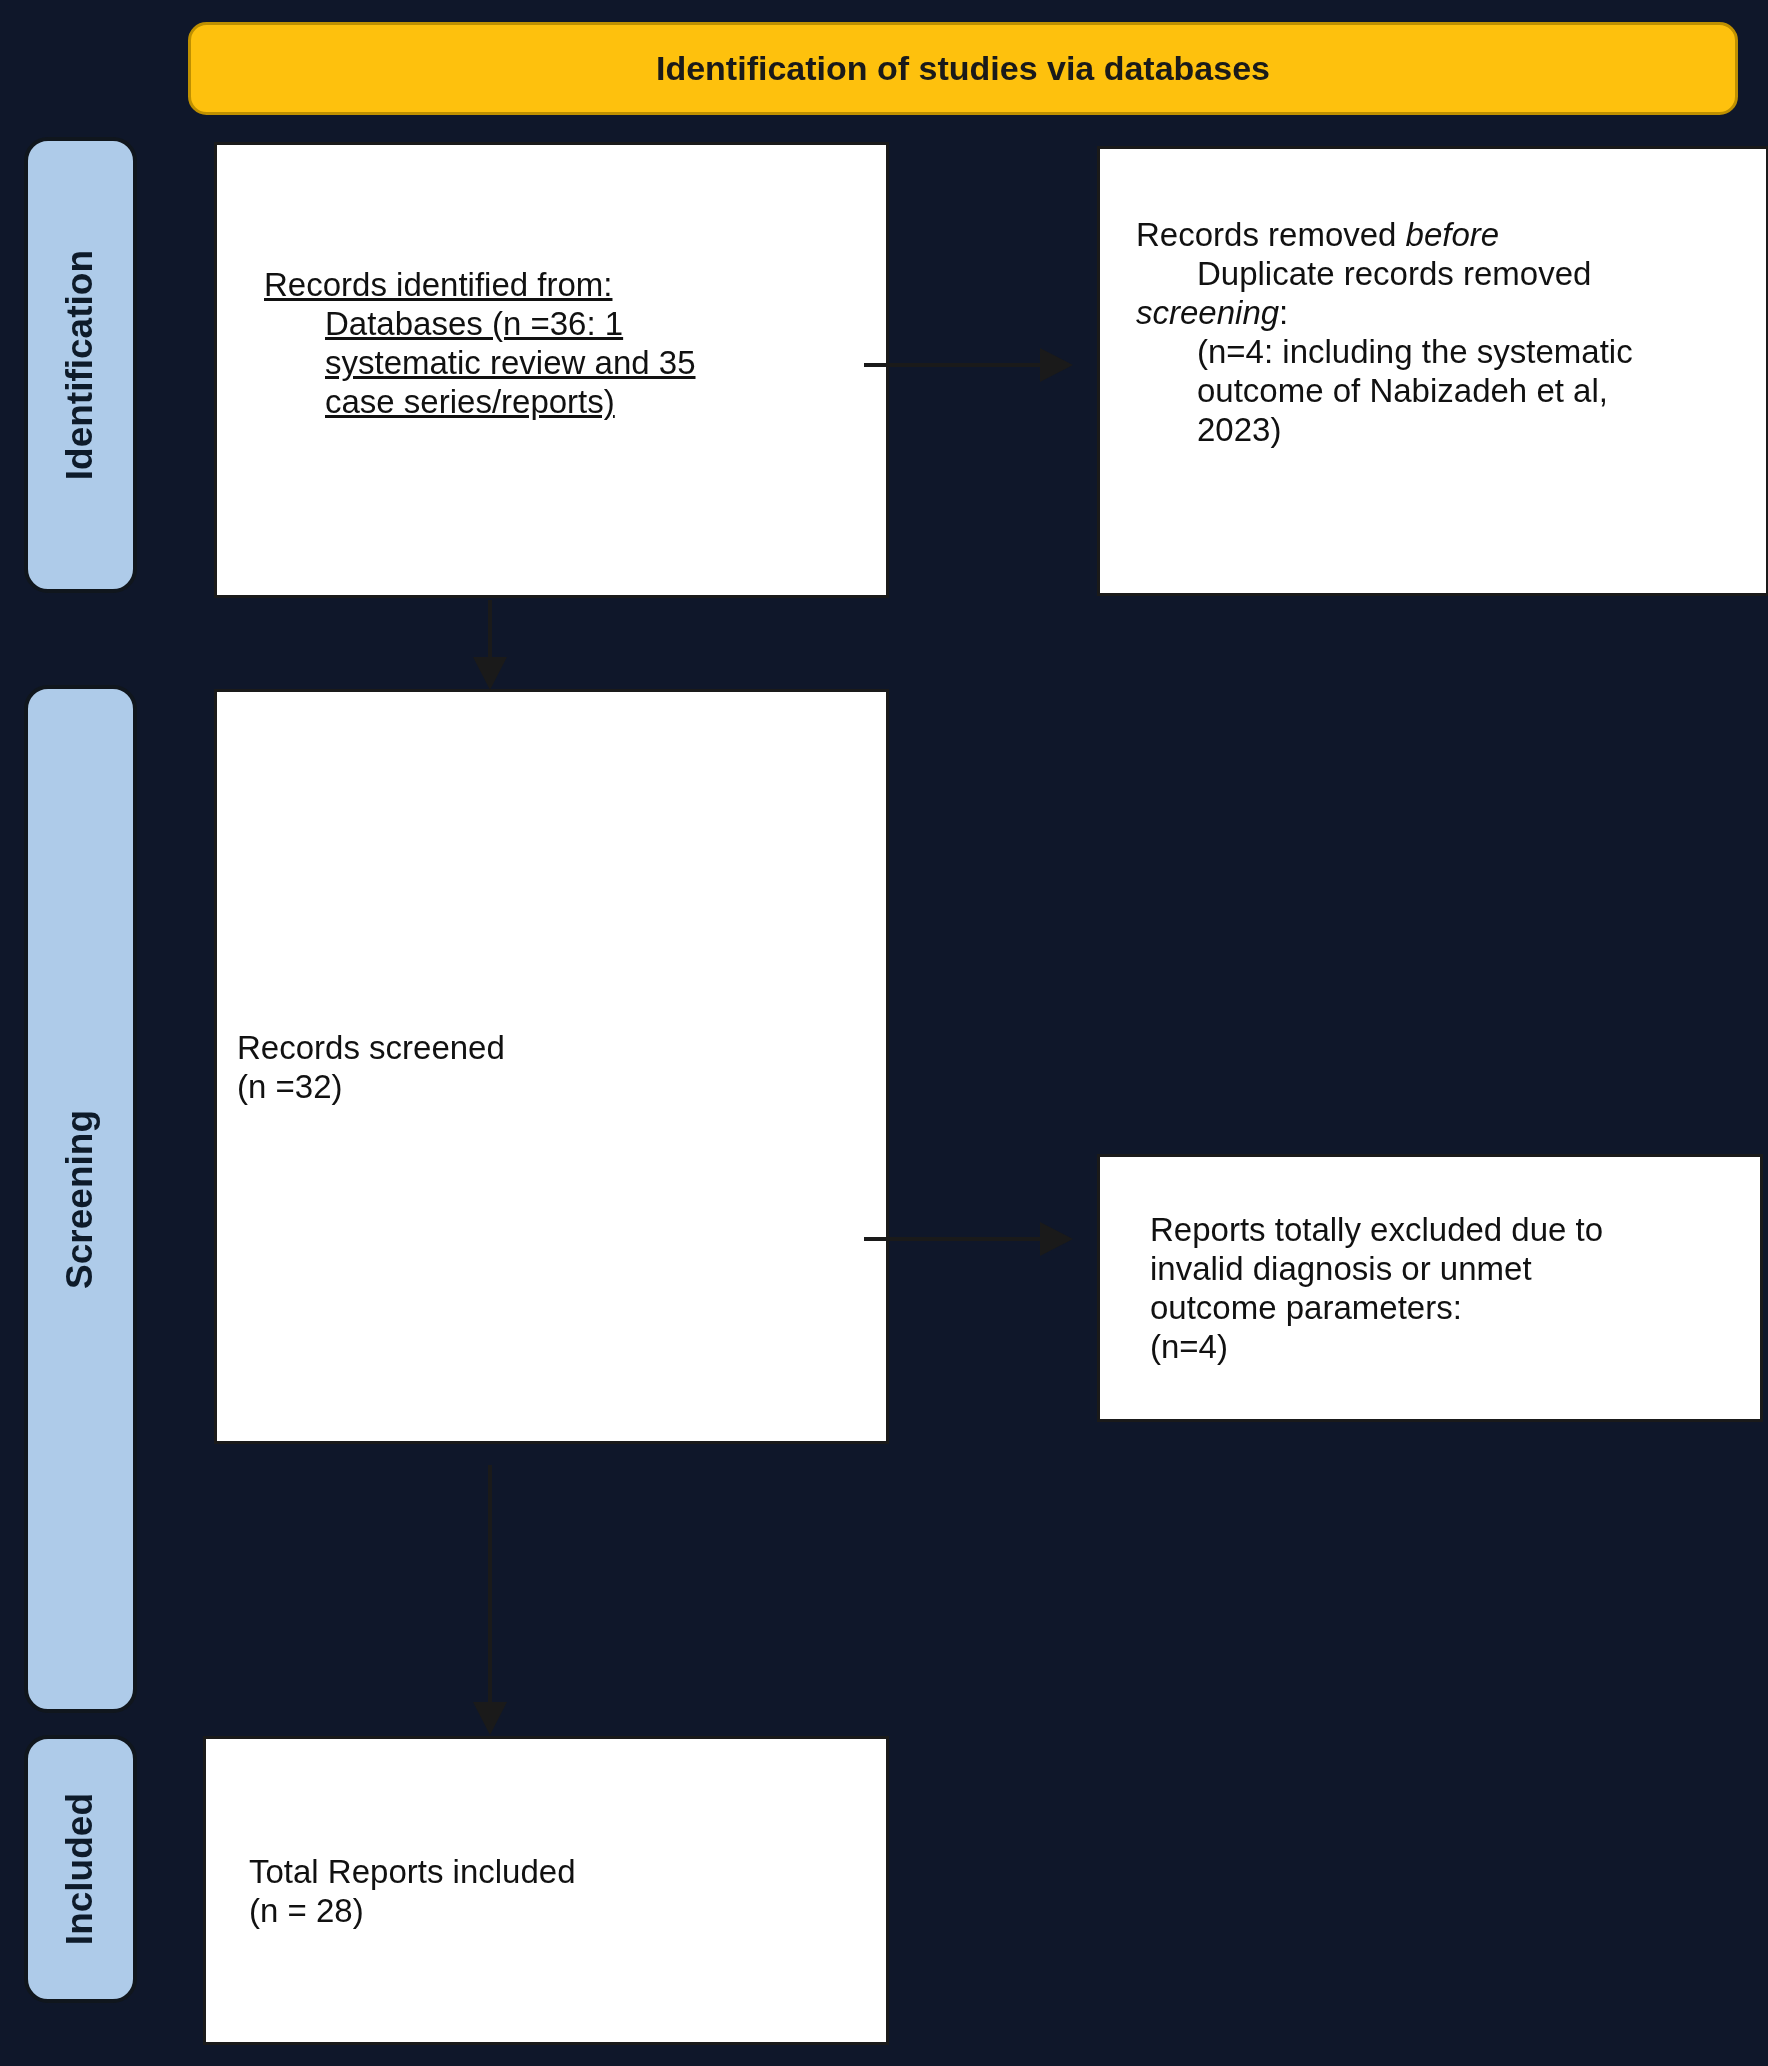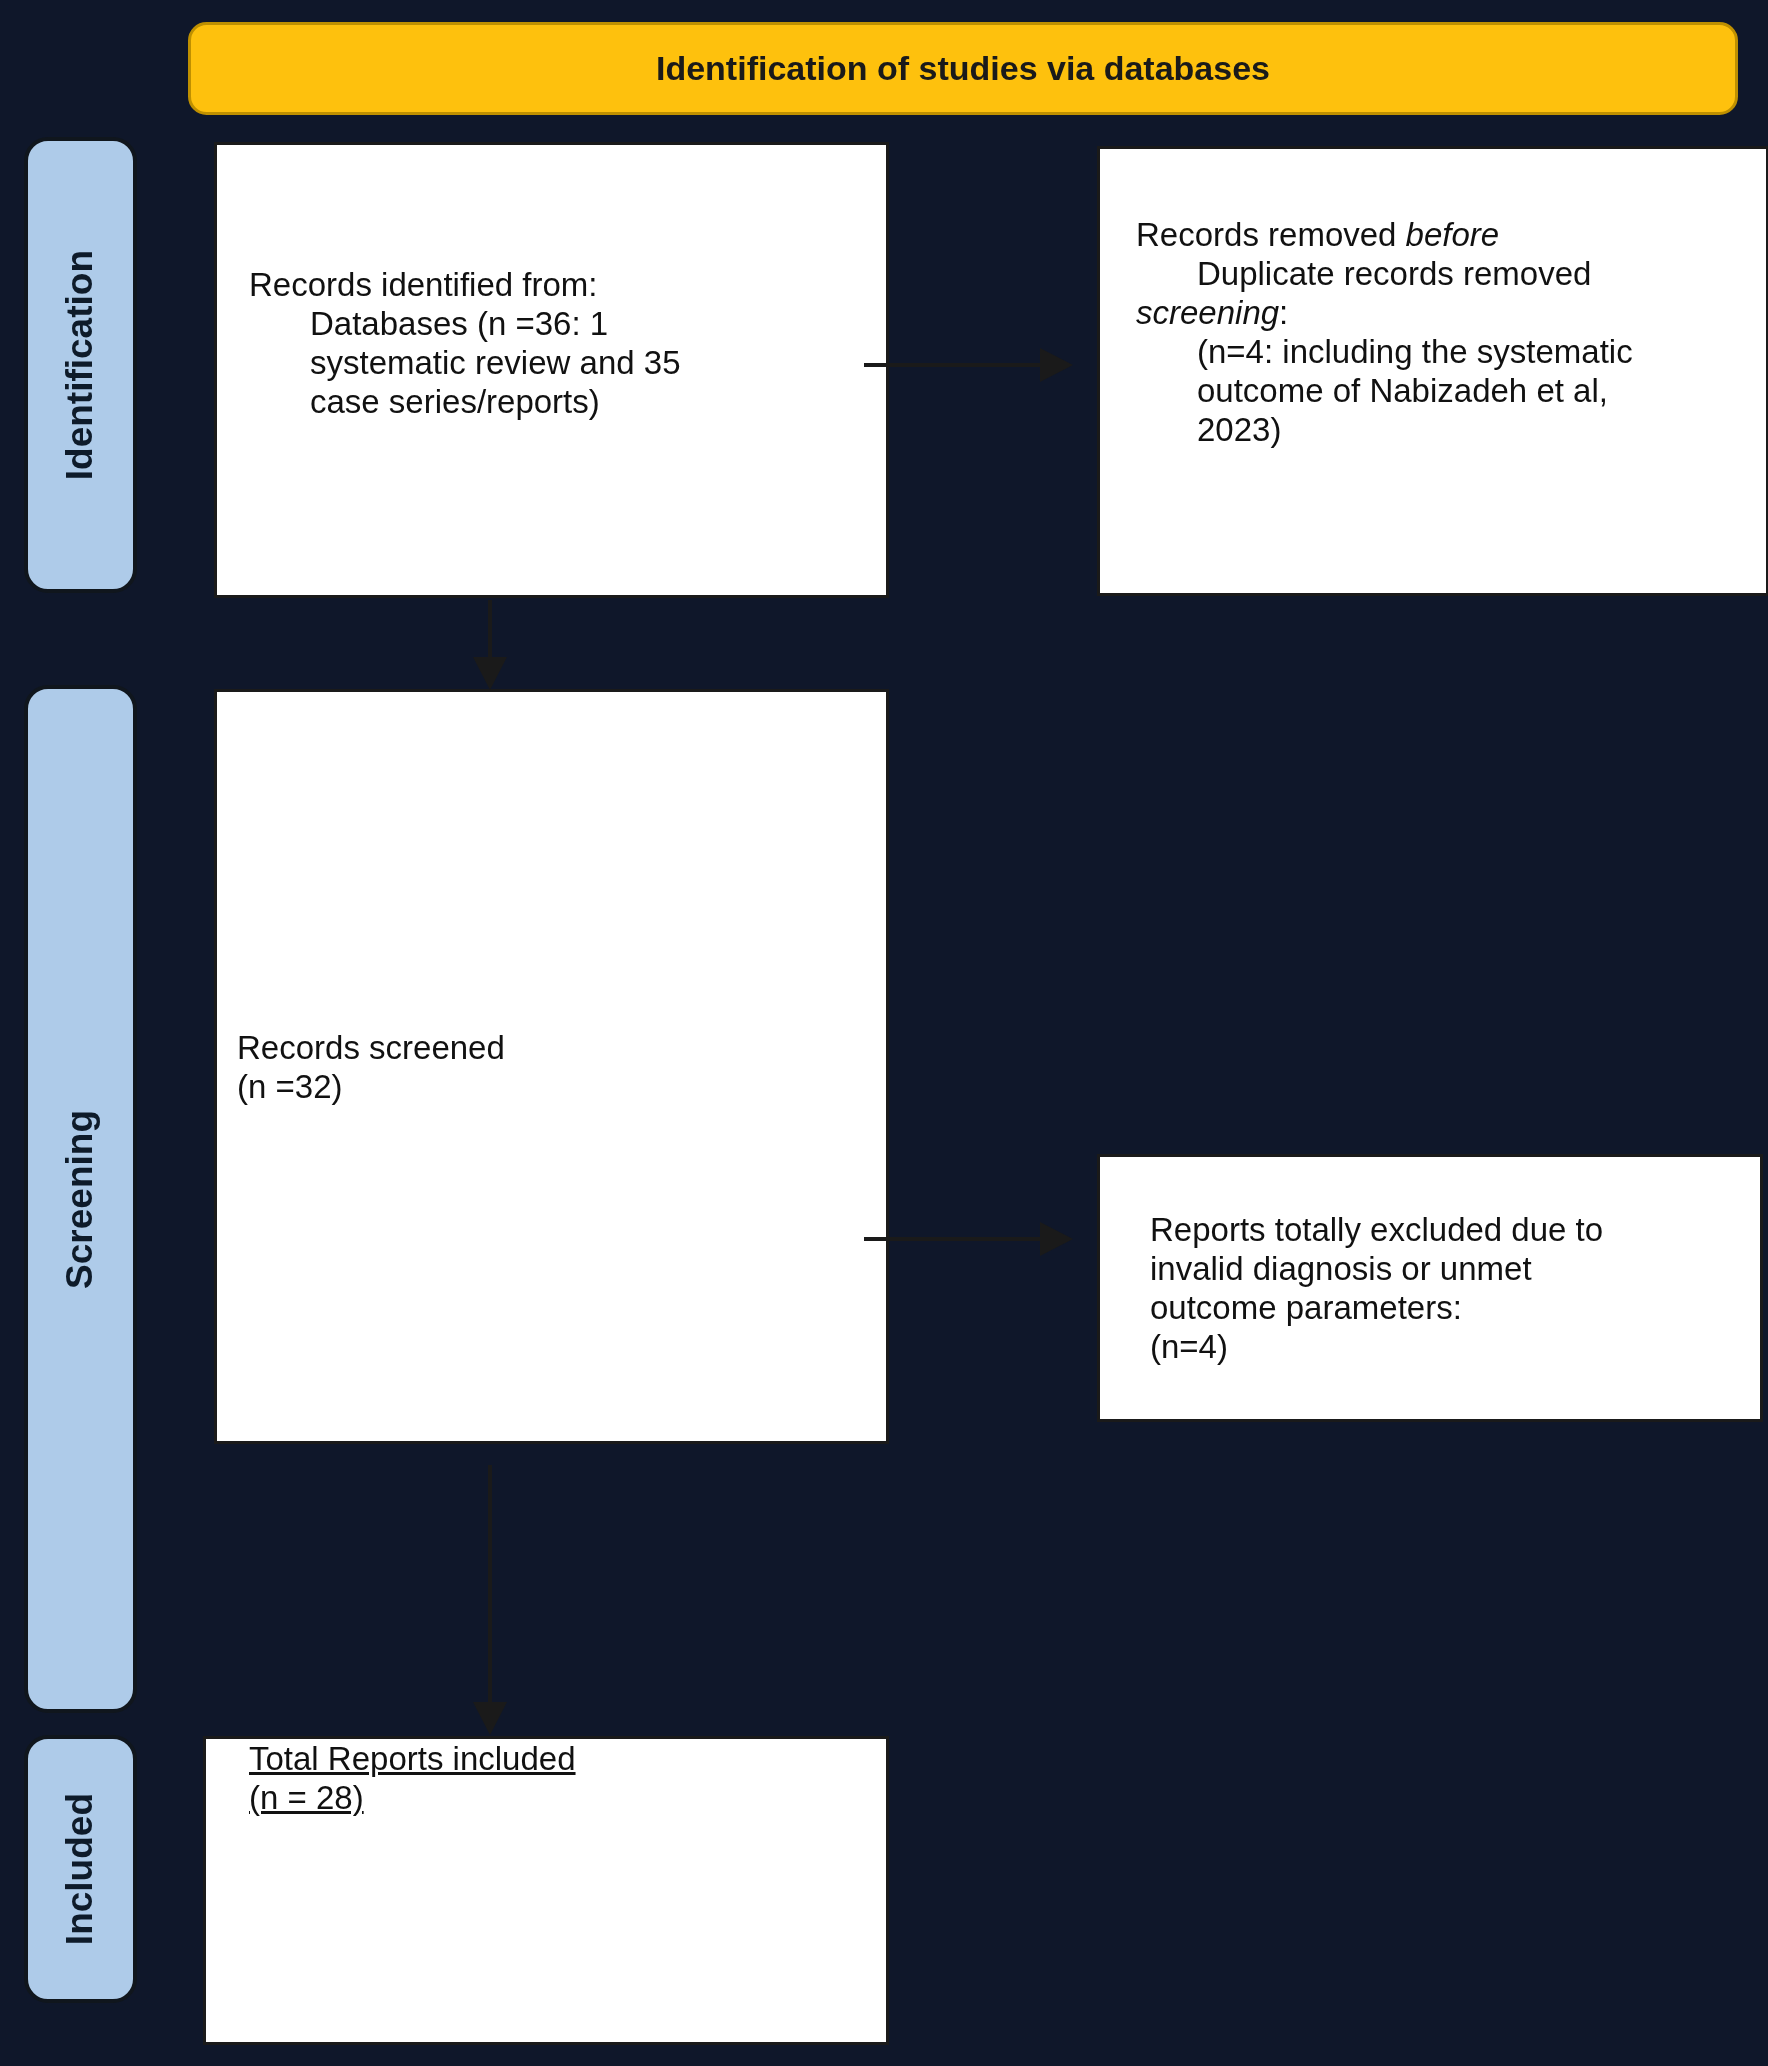--- a/index.html
+++ b/index.html
@@ -57,24 +57,24 @@
     box-sizing: border-box;
     margin-left: 26px;
   }
   .box-records-identified { left: 188px;  top: 142px;  width: 675px; height: 456px; }
   .box-records-removed    { left: 1071px; top: 146px;  width: 672px; height: 450px; }
   .box-records-screened   { left: 188px;  top: 689px;  width: 675px; height: 755px;
                             display: flex; flex-direction: column; justify-content: center; }
   .box-reports-excluded   { left: 1071px; top: 1154px; width: 666px; height: 268px;
                             display: flex; flex-direction: column; justify-content: center; }
   .box-total-included     { left: 177px;  top: 1736px; width: 686px; height: 309px;
-                            display: flex; flex-direction: column; justify-content: flex-start; text-decoration: underline; }
+                            display: flex; flex-direction: column; justify-content: center; }
 
   .box-text { font-size: 33px; line-height: 39px; }
-  .pad-ident  { padding: 120px 20px 0 32px; }
+  .pad-ident  { padding: 120px 20px 0 47px; text-decoration: underline; }
   .pad-remov  { padding: 66px 17px 0 36px; }
   .pad-screen { padding-left: 20px; }
   .pad-excl   { padding-left: 50px; }
   .pad-total  { padding-left: 43px; }
   .line { white-space: nowrap; }
   .indent { margin-left: 61px; }
   .line i { font-style: italic; }
 
   
   .arrow-line { position: absolute; background: #1a1a1a; }

